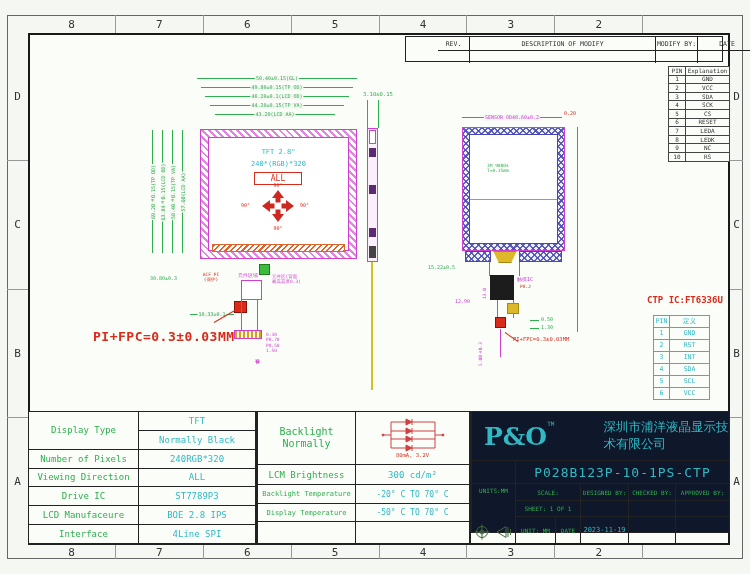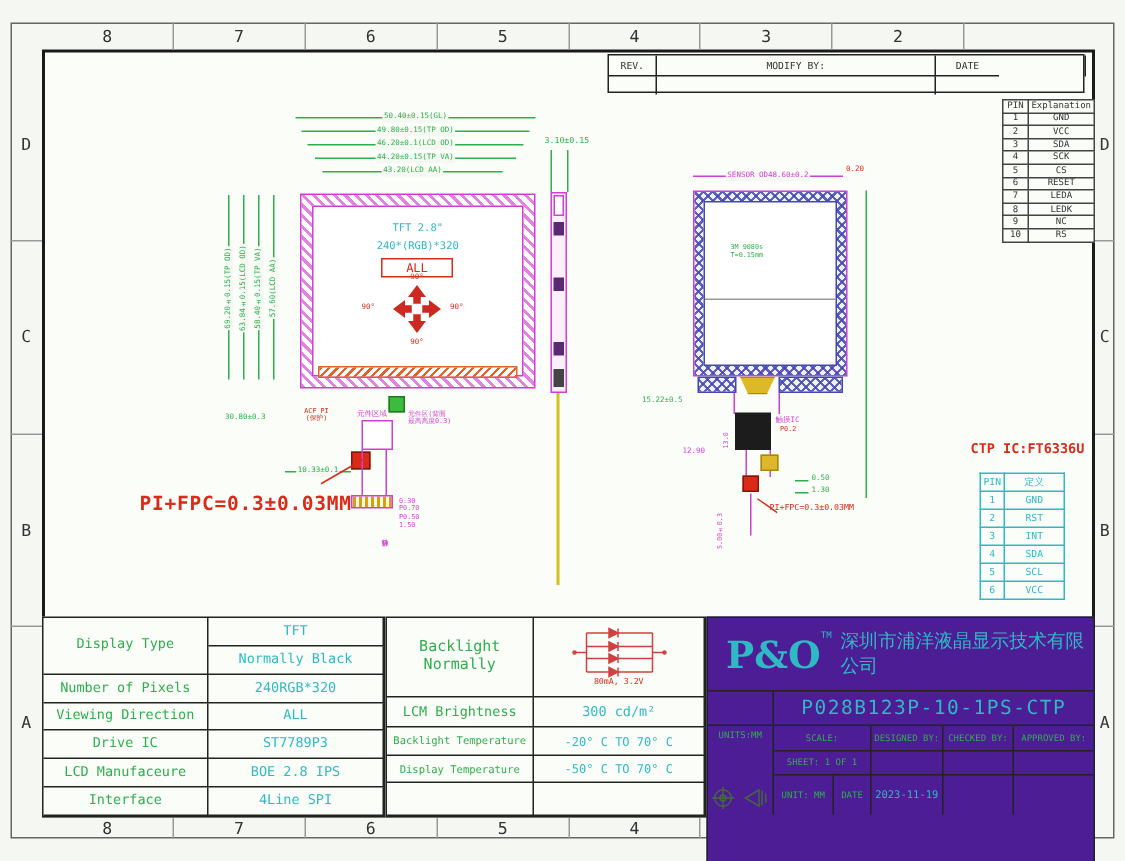--- a/index.html
+++ b/index.html
@@ -27,21 +27,21 @@
   .cell{border-right:1px solid #222;border-bottom:1px solid #222;display:flex;align-items:center;justify-content:center;overflow:hidden;}
   .hatch-m{background:repeating-linear-gradient(45deg,#e382e0 0 2px,#ffffff 2px 5px);}
   .hatch-b{background-color:#eef0fa;background-image:repeating-linear-gradient(45deg,rgba(69,71,181,.85) 0 1.5px,transparent 1.5px 4.5px),repeating-linear-gradient(-45deg,rgba(69,71,181,.85) 0 1.5px,transparent 1.5px 4.5px);}
   .hatch-o{background:repeating-linear-gradient(135deg,#e2622a 0 1.5px,#ffffff 1.5px 4px);}
   .fingers{background:repeating-linear-gradient(90deg,#d4a017 0 2px,#fff7e0 2px 4px);}
   table{border-collapse:collapse;}
   .pin-table{position:absolute;left:668px;top:66px;width:62px;background:#fbfdf9;}
   .pin-table td,.pin-table th{border:1px solid #444;font-size:6px;font-weight:normal;color:#333;text-align:center;padding:0;height:8.6px;line-height:1;}
   .ctp-table{position:absolute;left:653px;top:315px;width:57px;}
   .ctp-table td,.ctp-table th{border:1px solid #2fb9c4;font-size:6.5px;font-weight:normal;color:#2fb9c4;text-align:center;padding:0;height:12px;line-height:1;}
-  .rev-table{left:405px;top:36px;width:318px;height:26px;display:grid;grid-template-columns:32px 186px 42px 58px;grid-template-rows:14px 12px;border:1px solid #222;background:#fbfdf9;}
+  .rev-table{left:405px;top:36px;width:318px;height:26px;display:grid;grid-template-columns:32px 186px 42px 58px;grid-template-rows:14px 12px;border:1px solid #222;background:#fbfdf9;padding-left:32px;}
   .rev-table .cell{font-size:6.5px;color:#333;}
 </style>
 </head>
 <body>
 
 <div class="sheet">
 
   <div class="abs outer-frame"></div>
   <div class="abs inner-frame"></div>
 
@@ -75,20 +75,21 @@
     <div>D</div>
     <div>C</div>
     <div>B</div>
     <div>A</div>
   </div>
 
   <div class="abs" style="left:368px;top:530px;width:0;height:0;border-left:6px solid transparent;border-right:6px solid transparent;border-bottom:8px solid #111;"></div>
 
   <div class="abs rev-table">
     <div class="cell">REV.</div>
+    <div class="cell">DESCRIPTION OF MODIFY</div>
     <div class="cell">MODIFY BY:</div>
     <div class="cell" style="border-right:none">DATE</div>
     <div class="cell" style="border-bottom:none"></div>
     <div class="cell" style="border-bottom:none"></div>
     <div class="cell" style="border-bottom:none"></div>
     <div class="cell" style="border:none"></div>
   </div>
 
   <table class="pin-table">
     <tbody>
@@ -354,26 +355,26 @@
     <div class="cell g f9">LCM Brightness</div>
     <div class="cell c f9">300 cd/m²</div>
     <div class="cell g f7">Backlight Temperature</div>
     <div class="cell c f8">-20° C TO 70° C</div>
     <div class="cell g f7">Display Temperature</div>
     <div class="cell c f8">-50° C TO 70° C</div>
     <div class="cell"></div>
     <div class="cell"></div>
   </div>
 
-  <div class="abs" style="left:471px;top:411px;width:259px;height:164px;border:1px solid #222;background:#4c1d95;">
+  <div class="abs" style="left:471px;top:411px;width:259px;height:122px;border:1px solid #222;background:#0f172a;">
 
     <div style="height:49px;border-bottom:1px solid #222;display:flex;align-items:center;">
       <div class="c" style="font-family:'DejaVu Serif',serif;font-size:25px;font-weight:bold;padding-left:12px;">P&amp;O</div>
       <div class="c" style="font-size:6px;align-self:flex-start;padding-top:8px;">TM</div>
-      <div class="c" style="font-size:12.5px;padding-left:6px;font-family:'DejaVu Sans',sans-serif;">深圳市浦洋液晶显示技术有限公司</div>
+      <div class="c" style="font-size:12.5px;padding-left:6px;font-family:'DejaVu Sans',sans-serif;margin-left:43px;">深圳市浦洋液晶显示技术有限公司</div>
     </div>
 
     <div style="height:23px;border-bottom:1px solid #222;display:flex;">
       <div style="width:44px;border-right:1px solid #222;"></div>
       <div class="c f13" style="flex:1;display:flex;align-items:center;justify-content:center;letter-spacing:1px;">P028B123P-10-1PS-CTP</div>
     </div>
 
     <div style="height:59px;display:grid;grid-template-columns:44px 65px 48px 47px 1fr;grid-template-rows:17px 16px 1fr;">
       <div style="grid-row:1/4;border-right:1px solid #222;display:flex;flex-direction:column;align-items:center;justify-content:space-between;padding:3px 0;">
         <div class="g f6">UNITS:MM</div>

